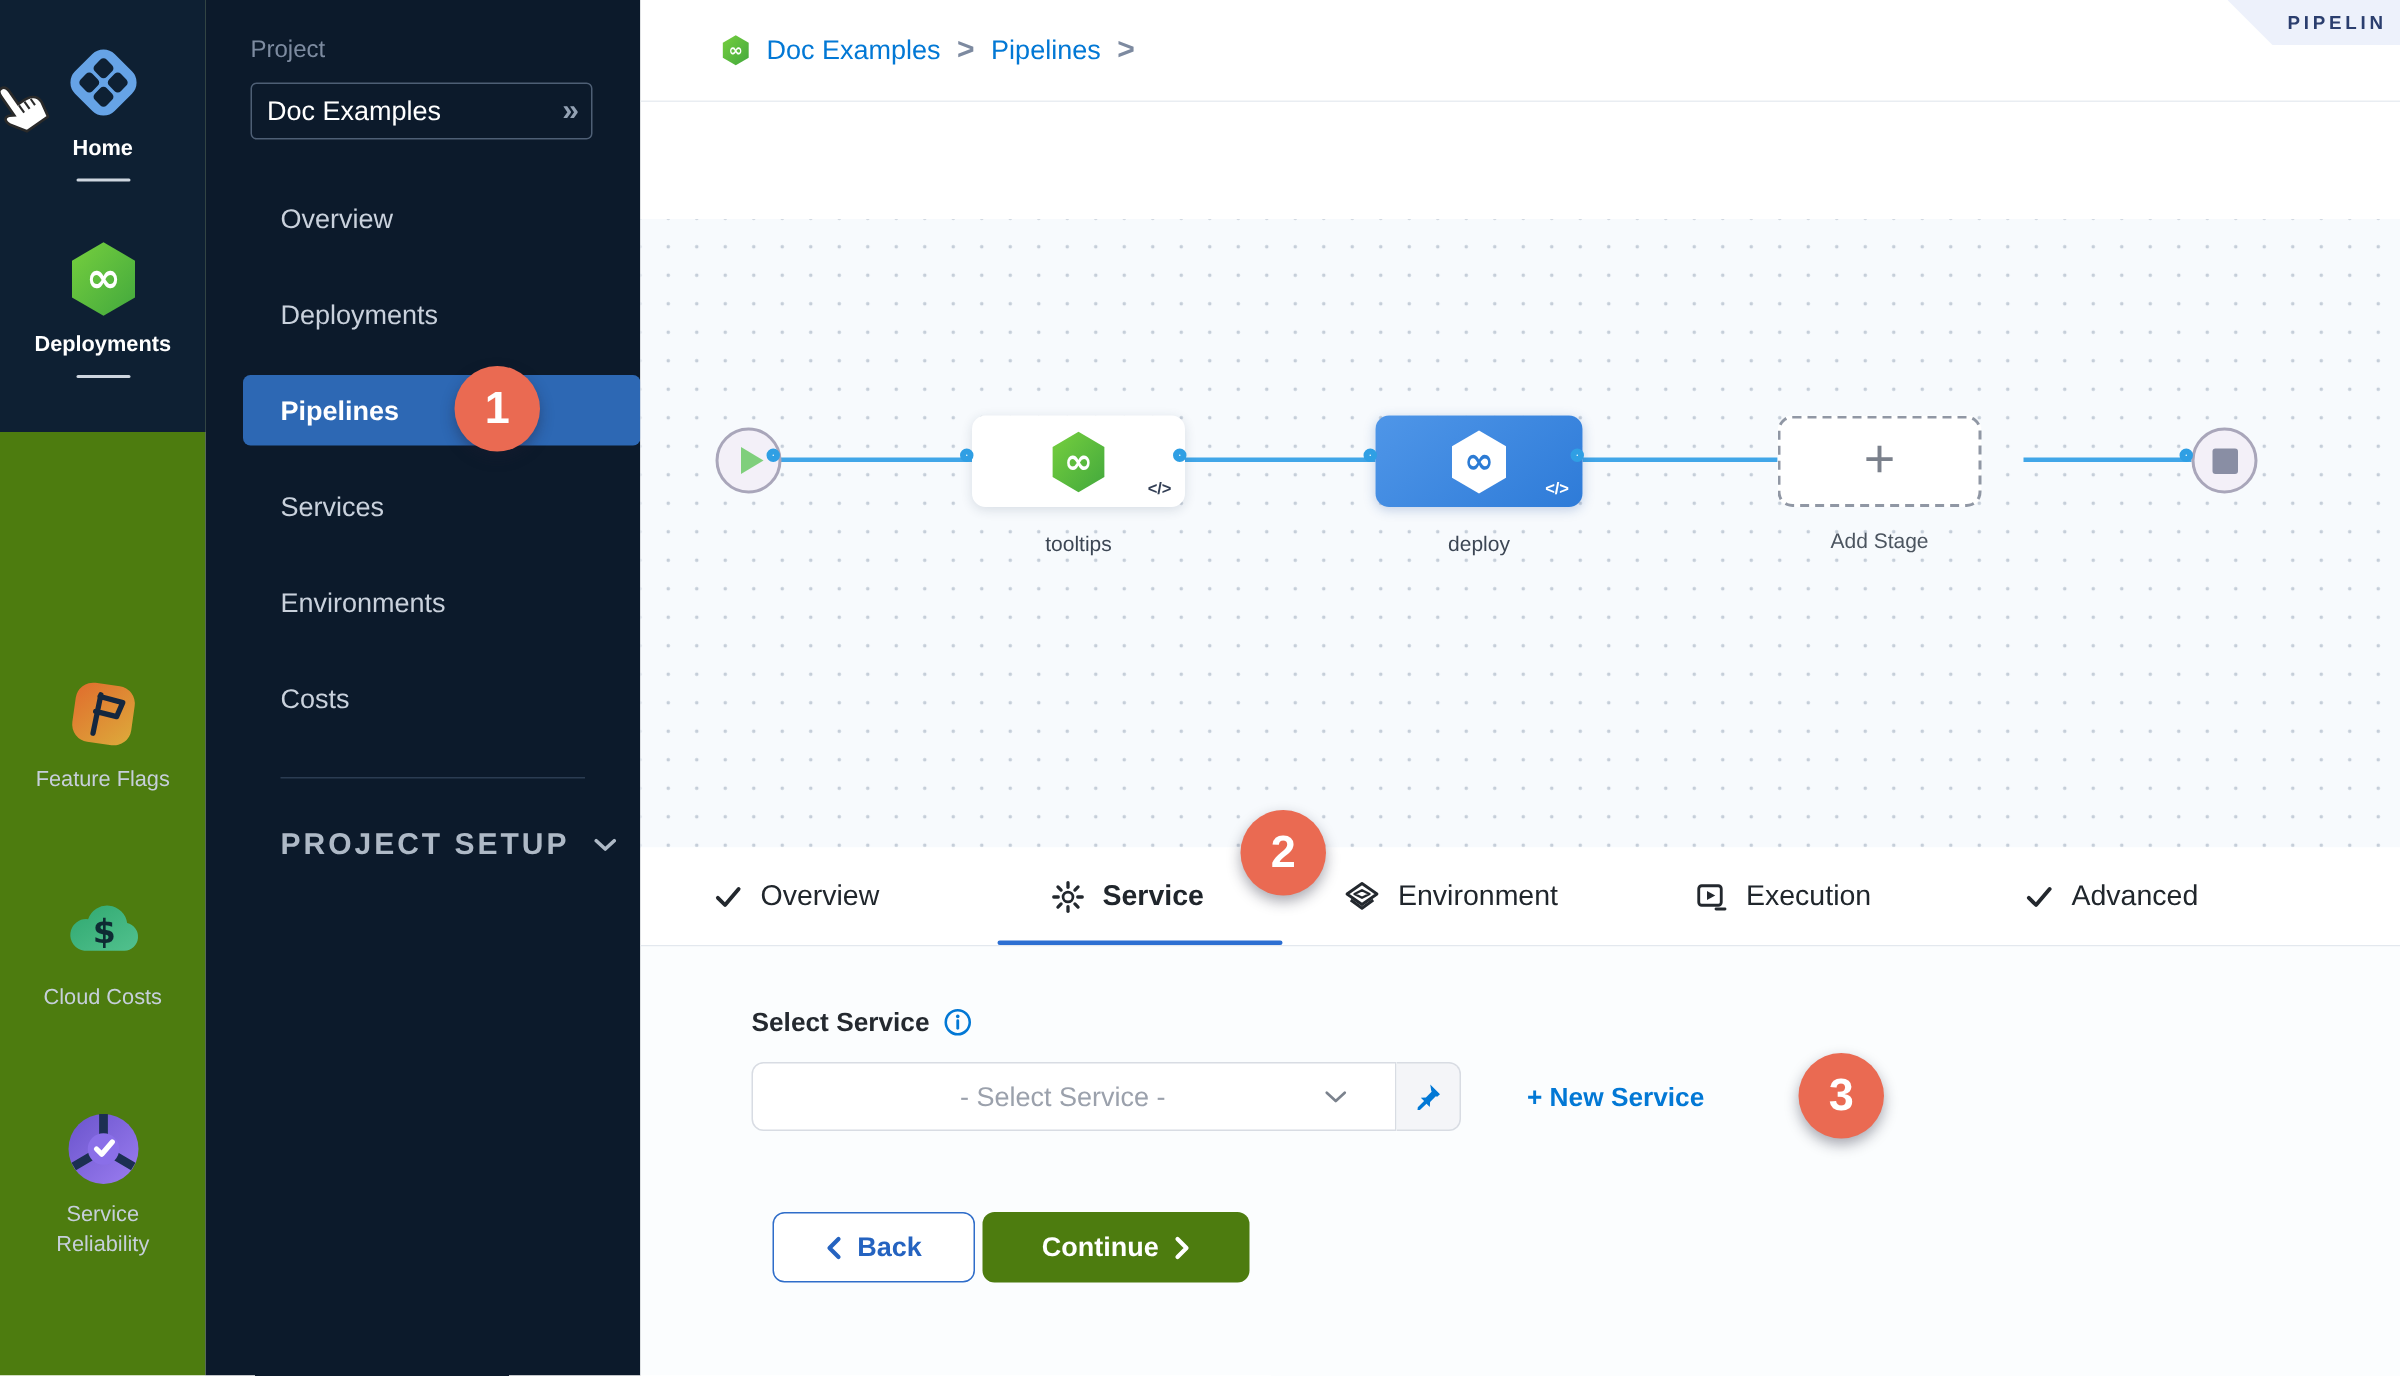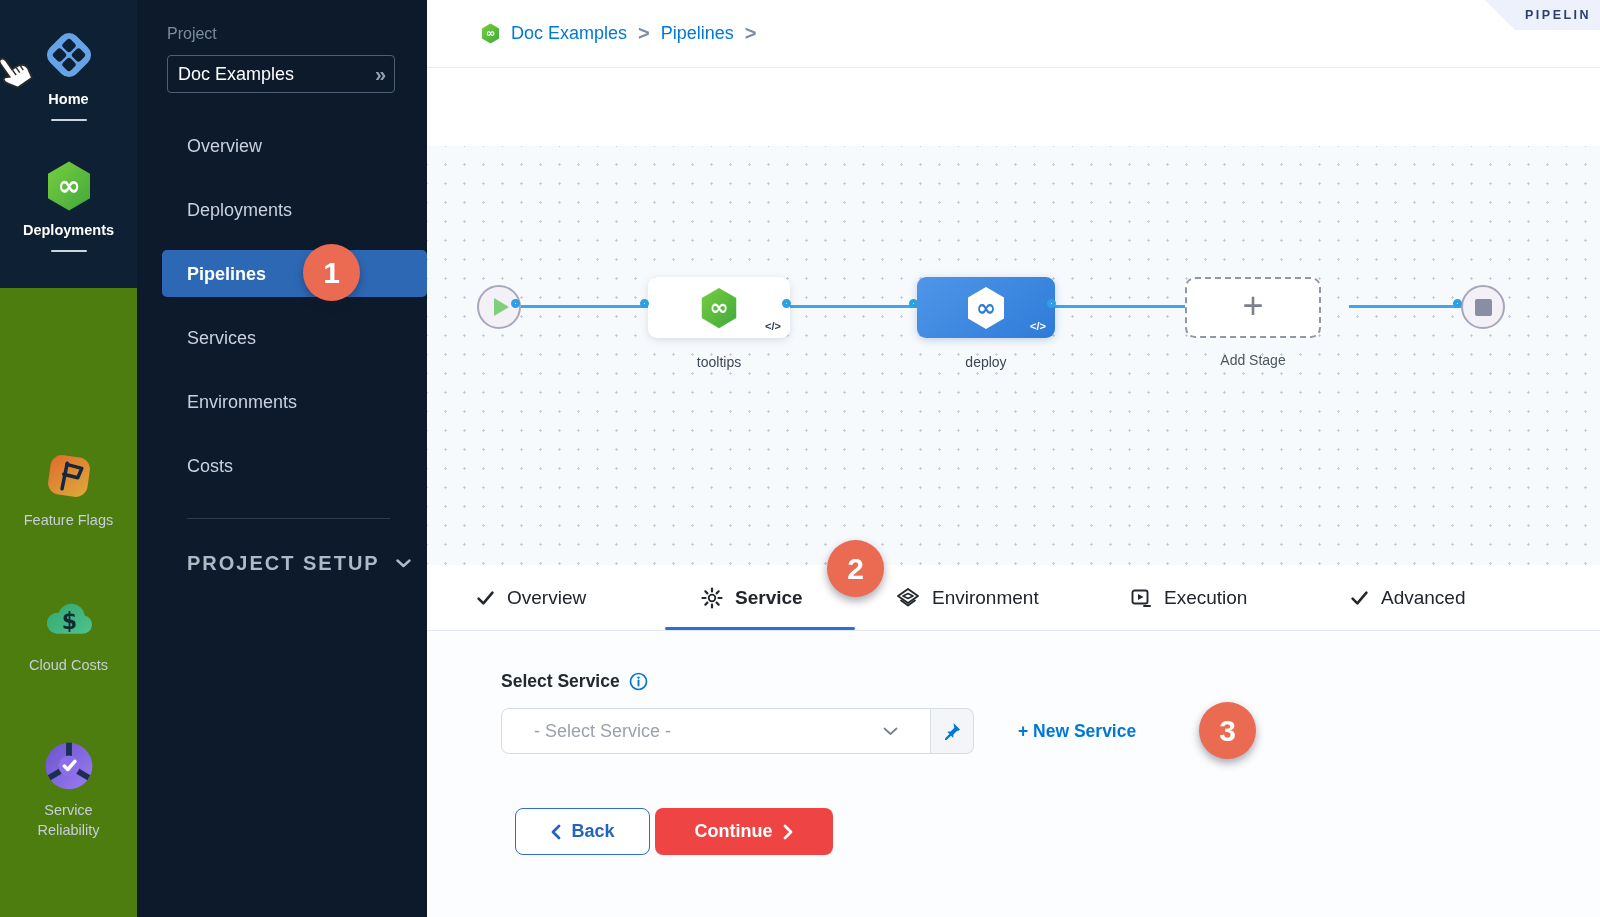--- a/index.html
+++ b/index.html
@@ -82,31 +82,31 @@
     color:#20262c; cursor:pointer; }
   .tab.active { font-weight:bold; }
   .tab-underline { position:absolute; left:238px; top:62px; width:190px; height:3px; background:#2d6fd2; border-radius:2px; }
 
   
   .content { position:absolute; left:0; top:631px; width:1173px; height:286px; background:#fbfdfe; }
   .field-label { position:absolute; left:74px; top:40px; display:flex; align-items:center; gap:9px;
     font-size:17.5px; font-weight:bold; color:#24292f; }
   .select-box { position:absolute; left:74px; top:77px; width:430px; height:46px; background:#fff;
     border:1px solid #d8dce3; border-radius:8px 0 0 8px; display:flex; align-items:center; padding:0 32px;
-    cursor:pointer; }
+    cursor:pointer;text-align:center; }
   .select-placeholder { color:#9ba1ac; font-size:18px; flex:1; }
   .pin-seg { position:absolute; left:504px; top:77px; width:43px; height:46px; background:#f4f5f8;
     border:1px solid #d8dce3; border-left:none; border-radius:0 8px 8px 0; display:flex; align-items:center;
     justify-content:center; cursor:pointer; }
   .new-service { position:absolute; left:591px; top:77px; height:46px; display:flex; align-items:center;
     color:#0278d5; font-size:17.5px; font-weight:bold; cursor:pointer; }
   .btn { position:absolute; top:177px; height:47px; border-radius:8px; display:flex; align-items:center;
     justify-content:center; gap:10px; font-size:18px; font-weight:bold; cursor:pointer; }
   .btn-back { left:88px; width:135px; background:#fff; border:1.5px solid #2f6dc9; color:#2563c0; }
-  .btn-continue { left:228px; width:178px; background:#ef4444; border:none; color:#fff; }
+  .btn-continue { left:228px; width:178px; background:#4d7c0f; border:none; color:#fff; }
 
   
   .step-badge { position:absolute; width:57px; height:57px; border-radius:50%; background:#ea6a52;
     color:#fff; font-size:30px; font-weight:bold; display:flex; align-items:center; justify-content:center;
     box-shadow:0 4px 9px rgba(30,30,50,.38); z-index:50; }
 
   .cursor-hand { position:absolute; left:-7px; top:50px; z-index:60; }
 </style>
 </head>
 <body>

